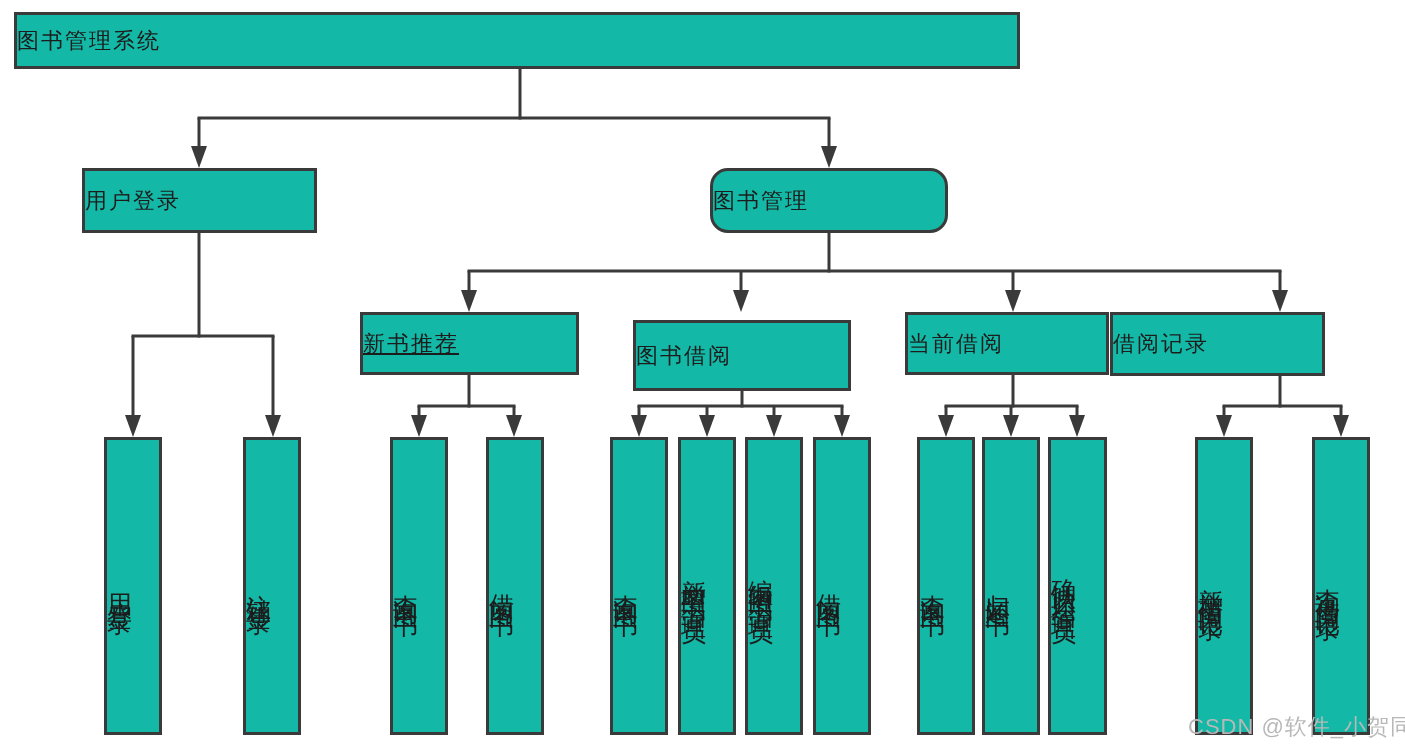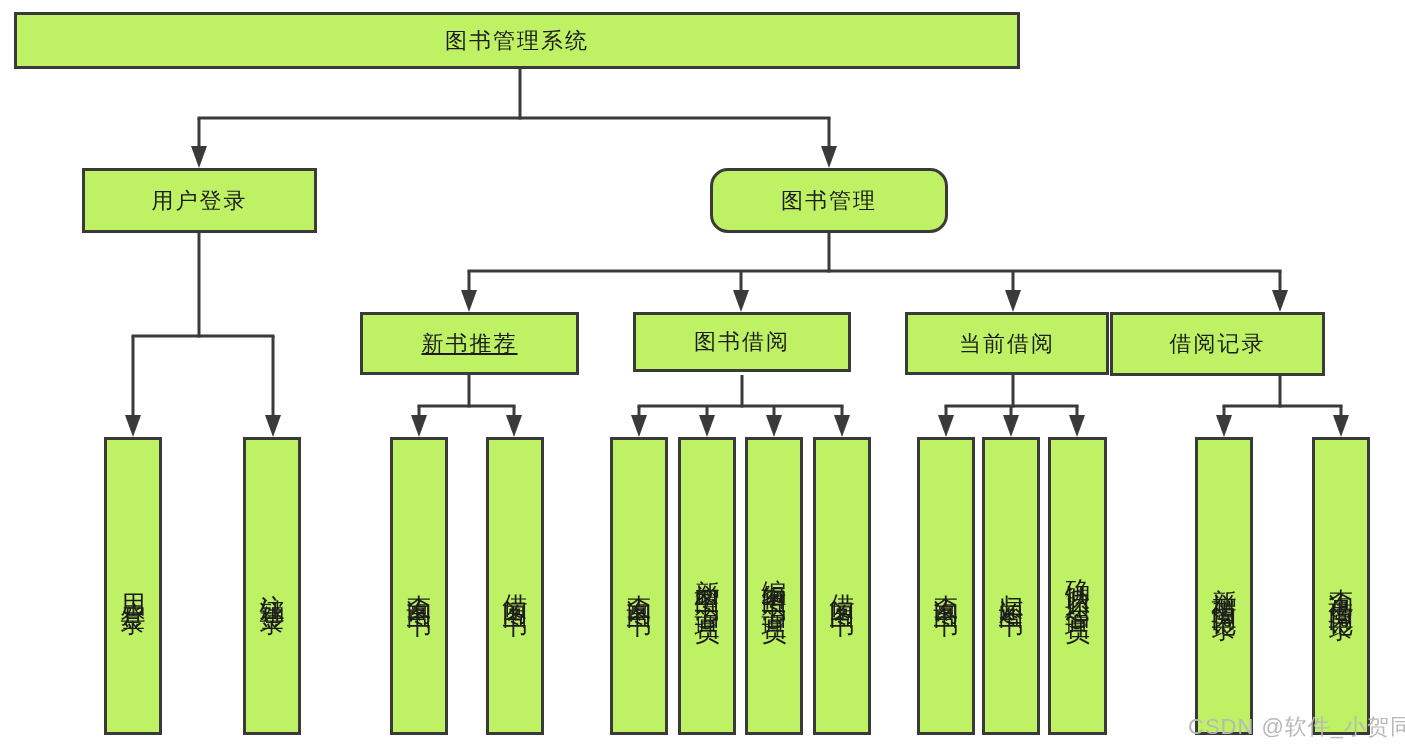--- a/index.html
+++ b/index.html
@@ -19,24 +19,23 @@
     position: absolute;
     left: 0;
     top: 0;
     width: 1405px;
     height: 747px;
   }
   .node {
     position: absolute;
     box-sizing: border-box;
     border: 3px solid #3a3a3a;
-    background: #bef264;
+    background: #14b8a6;
     display: flex;
     align-items: center;
-    justify-content: center;
     color: #1c1c1c;
   }
   .hbox .label {
     font-size: 22px;
     letter-spacing: 2px;
     white-space: nowrap;
   }
   .vbox .vtext {
     writing-mode: vertical-rl;
     font-size: 25px;
@@ -144,21 +143,21 @@
   <div class="node hbox" style="left:82px;top:168px;width:235px;height:65px;">
     <span class="label">用户登录</span>
   </div>
   <div class="node hbox" style="left:710px;top:168px;width:238px;height:65px;border-radius:18px;">
     <span class="label">图书管理</span>
   </div>
 
   <div class="node hbox" style="left:360px;top:312px;width:219px;height:63px;text-decoration:underline;">
     <span class="label">新书推荐</span>
   </div>
-  <div class="node hbox" style="left:633px;top:312px;width:218px;height:60px;">
+  <div class="node hbox" style="left:633px;top:320px;width:218px;height:71px;">
     <span class="label">图书借阅</span>
   </div>
   <div class="node hbox" style="left:905px;top:312px;width:204px;height:63px;">
     <span class="label">当前借阅</span>
   </div>
   <div class="node hbox" style="left:1110px;top:312px;width:215px;height:64px;">
     <span class="label">借阅记录</span>
   </div>
 
   <div class="node vbox" style="left:104px;top:437px;width:58px;height:298px;">

